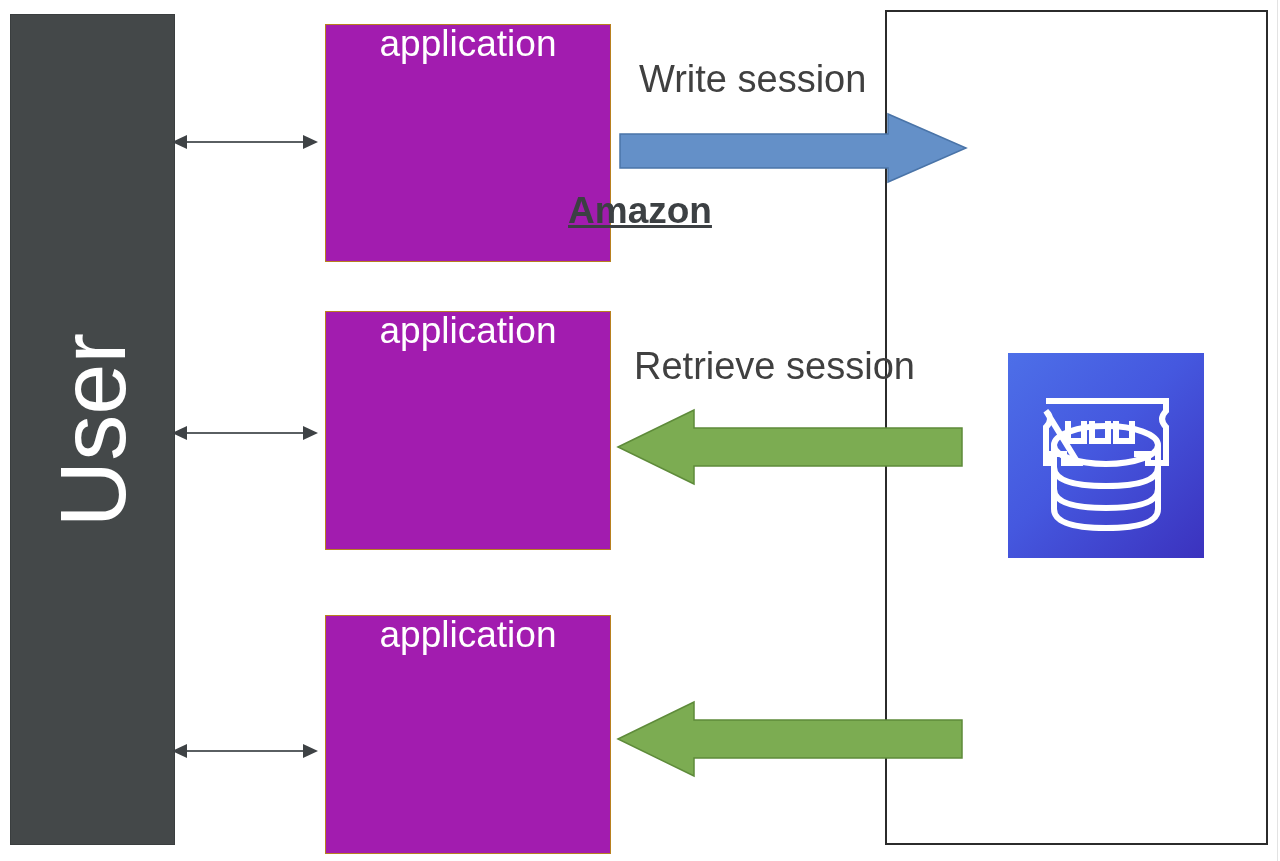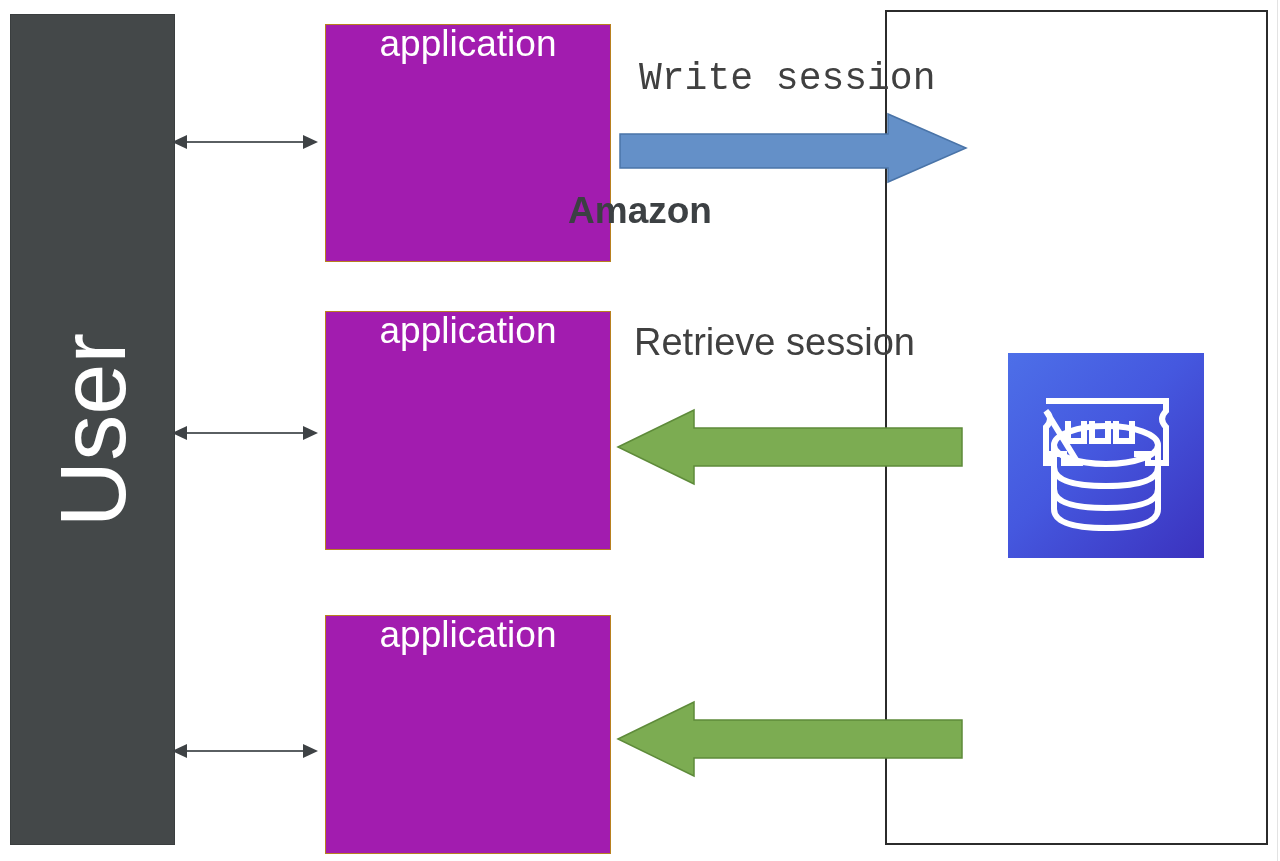--- a/index.html
+++ b/index.html
@@ -90,21 +90,21 @@
     position: absolute;
     left: 0;
     right: 0;
     top: 190px;
     text-align: center;
     color: #3C4043;
     font-size: 37px;
     font-weight: bold;
     line-height: 1.12;
   }
-  .cache-title span { display: block; }
+  .cache-title span { display: block; text-decoration: underline; }
 
   
   .cache-icon {
     position: absolute;
     left: 1008px;
     top: 353px;
     width: 196px;
     height: 205px;
     background: linear-gradient(135deg, #4D6FE8 0%, #4558DF 45%, #3B32BE 100%);
   }
@@ -120,22 +120,22 @@
   #arrow-retrieve-2 { left: 616px; top: 700px; width: 348px; height: 78px; }
 
   
   .flow-label {
     position: absolute;
     color: #404040;
     font-size: 38px;
     line-height: 1;
     white-space: nowrap;
   }
-  #label-write    { left: 639px; top: 60px; font-family: Liberation Mono, monospace; }
-  #label-retrieve { left: 634px; top: 323px; }
+  #label-write    { left: 639px; top: 60px; }
+  #label-retrieve { left: 634px; top: 347px; }
 
   
   .edge-line {
     position: absolute;
     left: 1277px;
     top: 0;
     width: 1px;
     height: 861px;
     background: #e3e3e3;
   }

